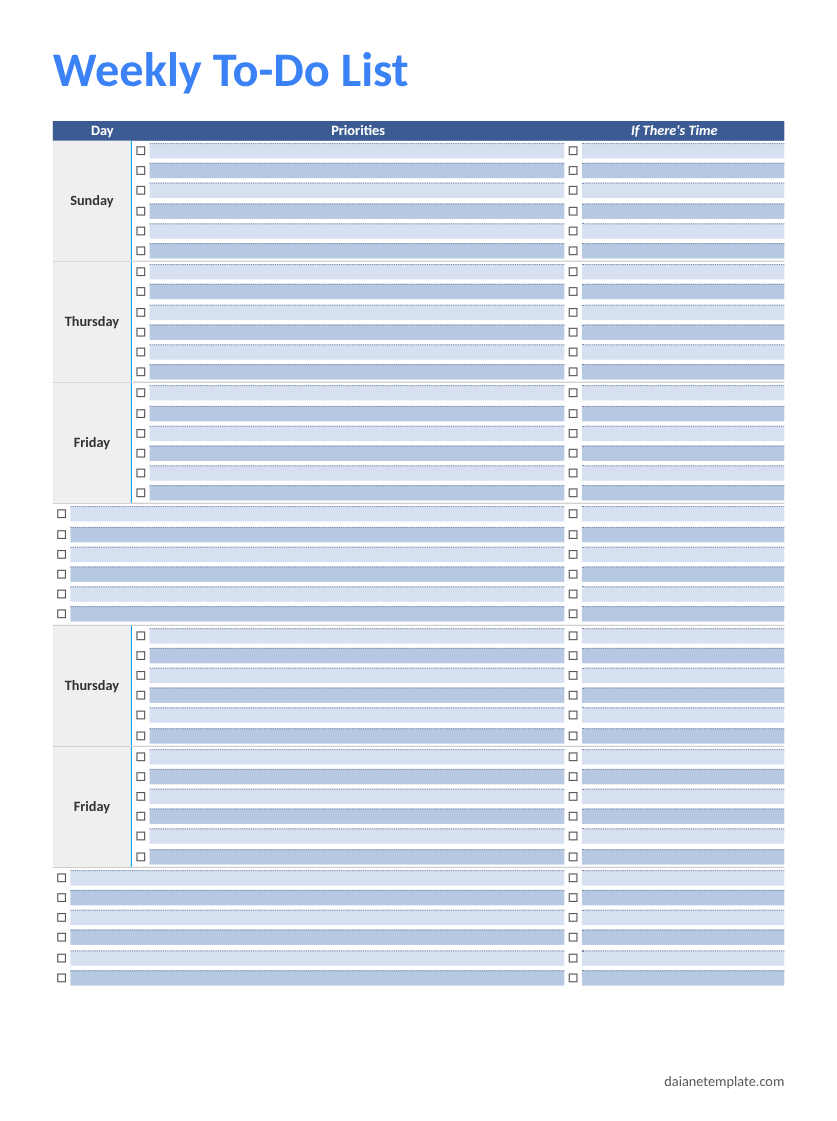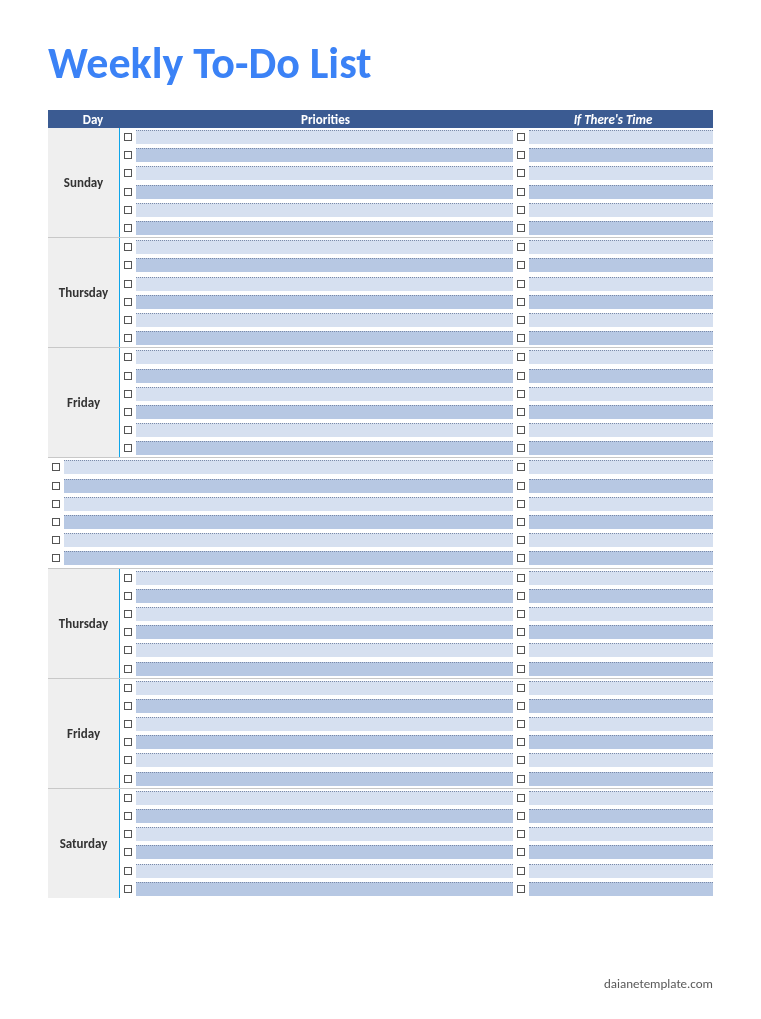--- a/index.html
+++ b/index.html
@@ -487,21 +487,20 @@
             <span class="line"></span>
           </div>
           <div class="cell-time">
             <span class="cb"></span>
             <span class="line"></span>
           </div>
         </div>
       </div>
     </div>
     <div class="day-block">
-      <div class="day-label">Saturday</div>
       <div class="rows">
         <div class="row shade-a">
           <div class="cell-pri">
             <span class="cb"></span>
             <span class="line"></span>
           </div>
           <div class="cell-time">
             <span class="cb"></span>
             <span class="line"></span>
           </div>

